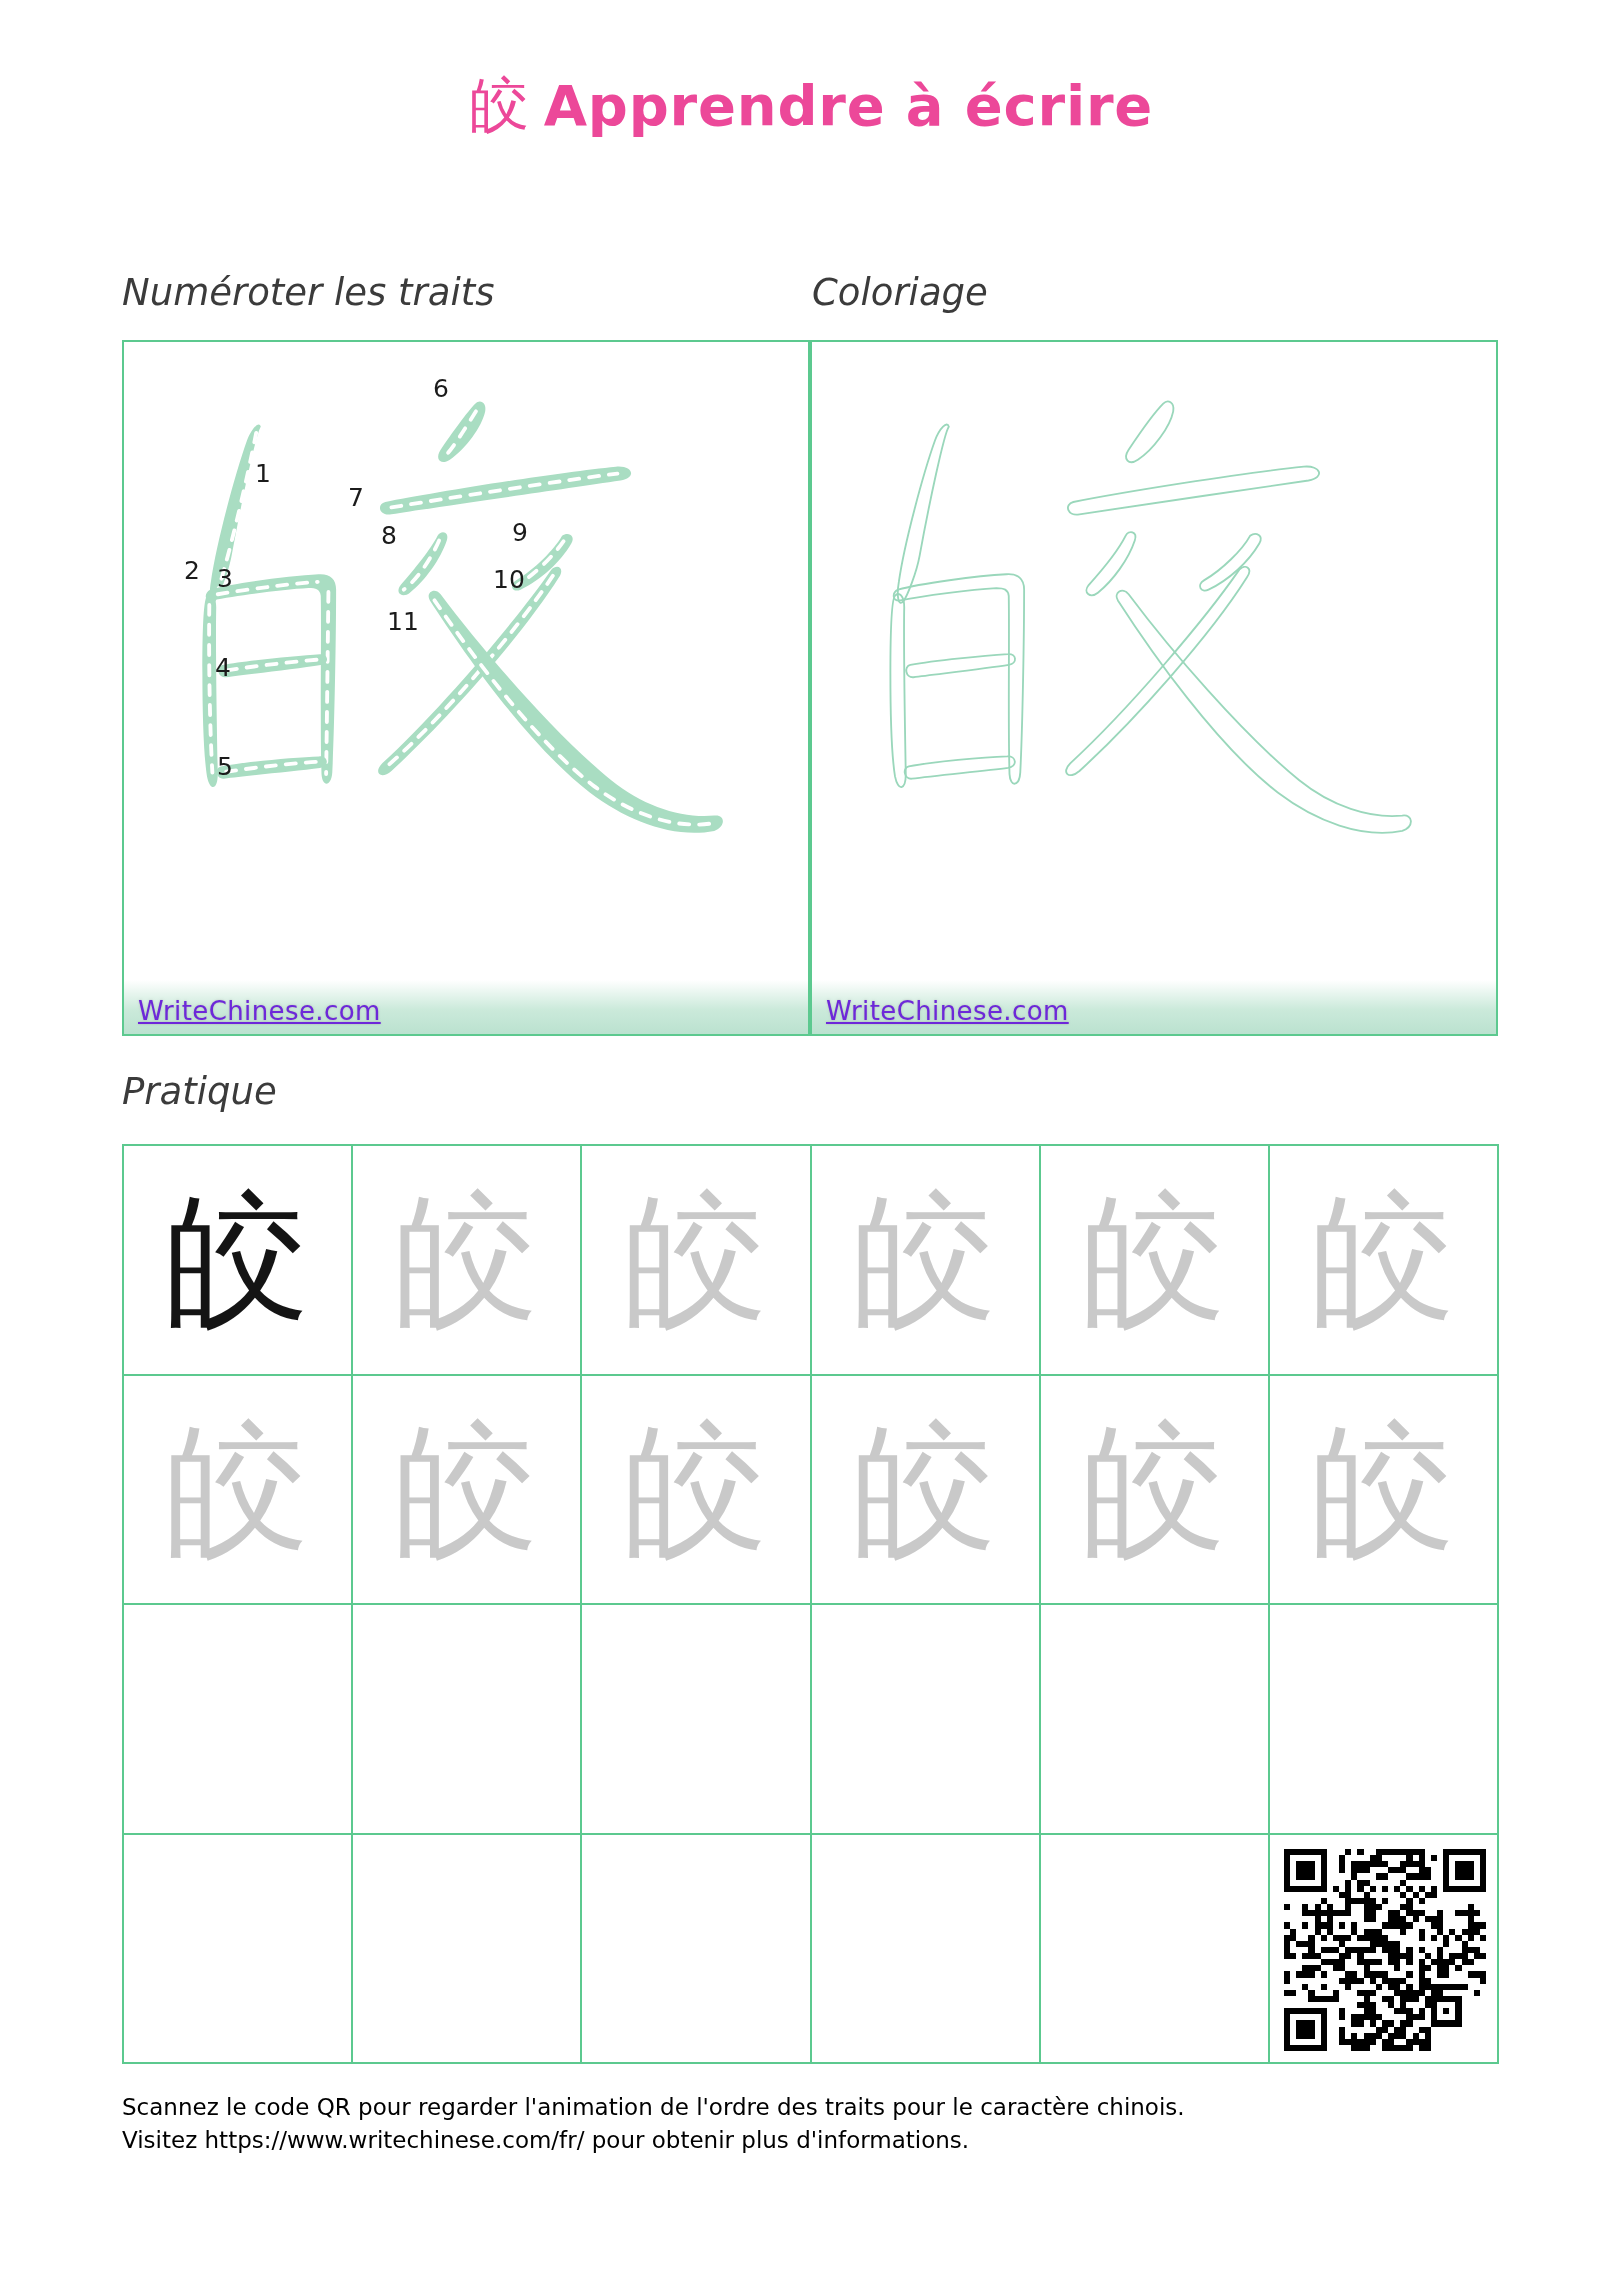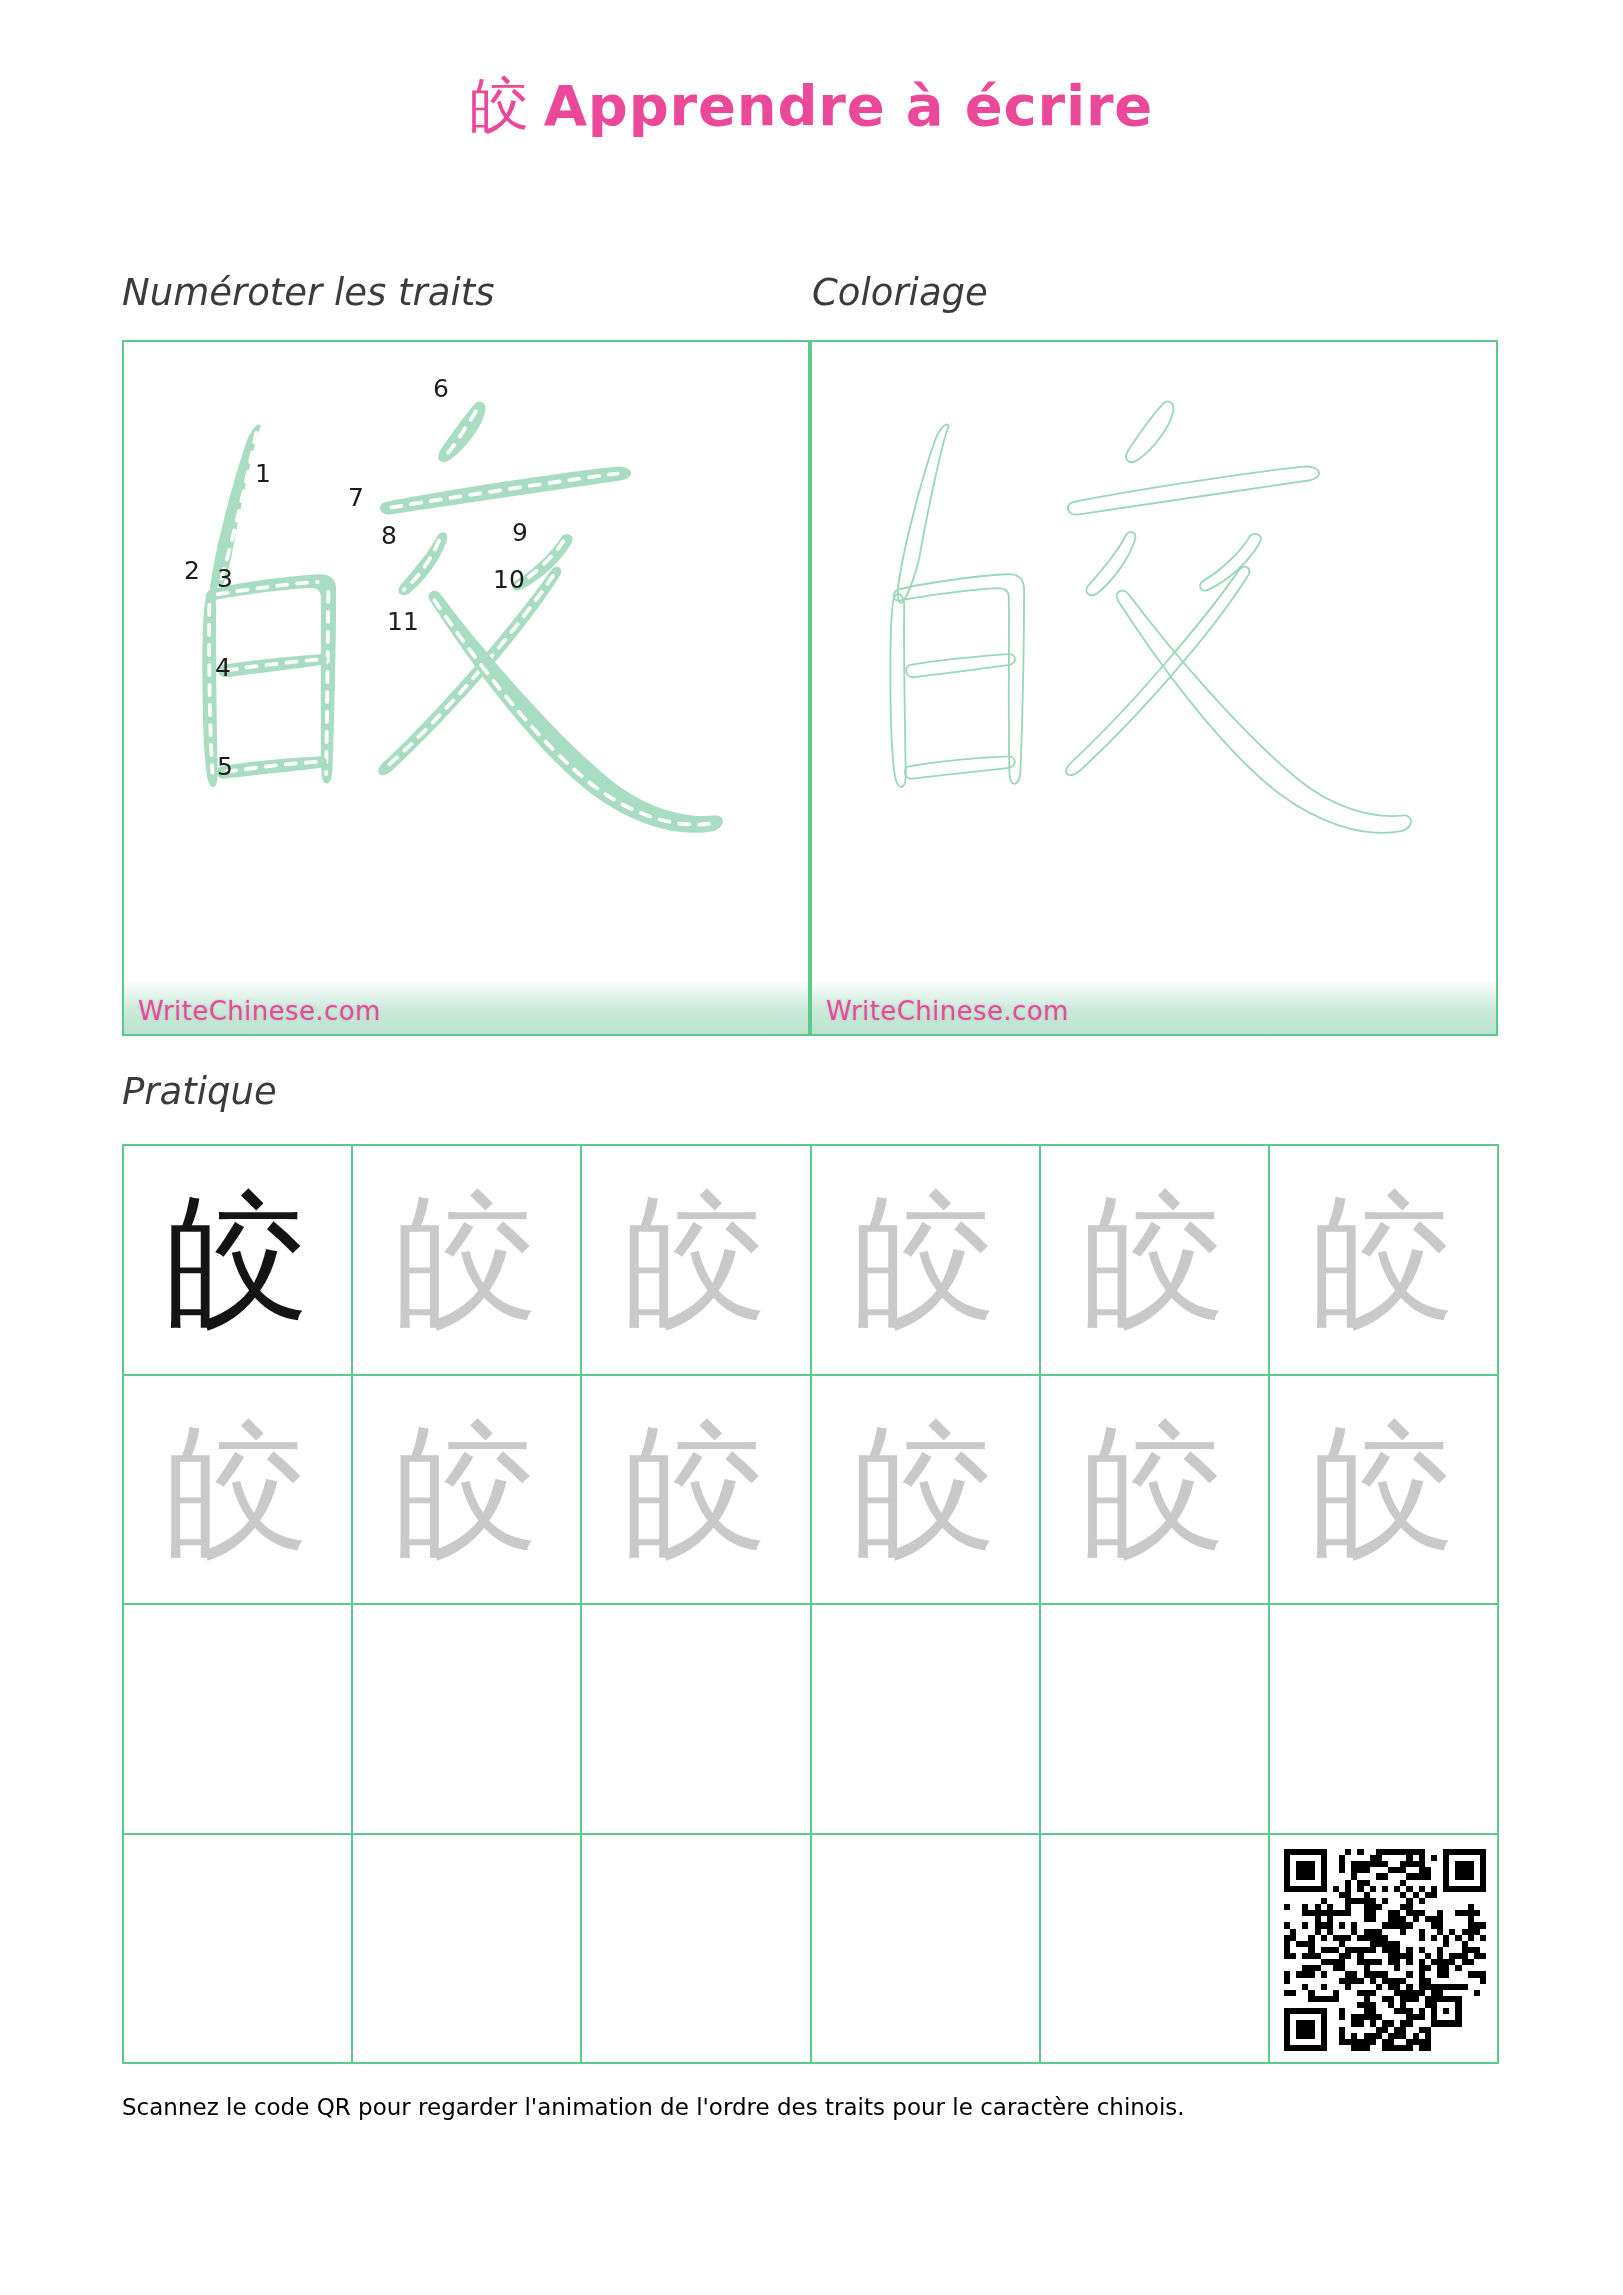--- a/index.html
+++ b/index.html
@@ -63,24 +63,25 @@
     background: #fff;
   }
   #box-order { left: 122px; top: 340px; width: 688px; height: 696px; }
   #box-color { left: 810px; top: 340px; width: 688px; height: 696px; }
 
   .watermark {
     position: absolute;
     left: 14px;
     bottom: 7.7px;
     font-size: 26px;
-    color: #ec4899;
+    color: #6d28d9;
     font-family: "DejaVu Sans", sans-serif;
     text-shadow: 0 0 2.3px rgba(150,150,150,0.55);
     letter-spacing: 0.4px;
+    text-decoration: underline;
   }
   .wm-shade {
     position: absolute;
     left: 0; bottom: 0;
     width: 100%;
     height: 54px;
     background: linear-gradient(to bottom, rgba(168,224,195,0) 0%, rgba(160,216,188,0.55) 55%, rgba(150,210,182,0.65) 100%);
   }
 
   .char-svg { position: absolute; left: 0; top: 0; width: 100%; height: 100%; }
@@ -818,16 +819,17 @@
             <rect x="20" y="32" width="1" height="1"></rect>
             <rect x="22" y="32" width="1" height="1"></rect>
             <rect x="23" y="32" width="1" height="1"></rect>
           </g>
       </svg>
     </div>
   </div>
 
   <div class="footer">
     <div>Scannez le code QR pour regarder l'animation de l'ordre des traits pour le caractère chinois.</div>
+    <div>Visitez https://www.writechinese.com/fr/ pour obtenir plus d'informations.</div>
   </div>
 
 </div>
 
 
 </body></html>

